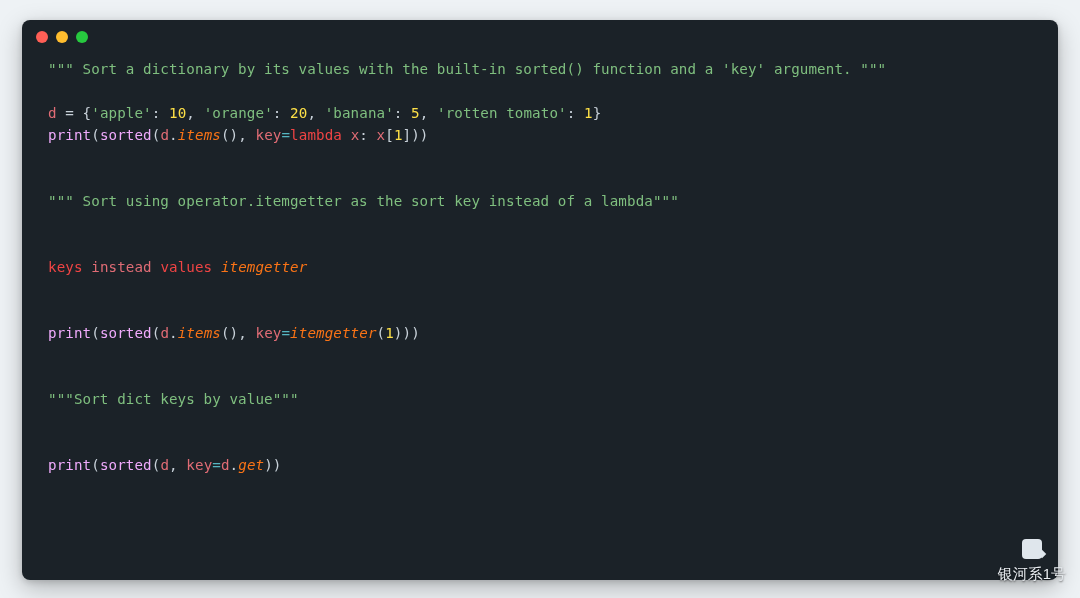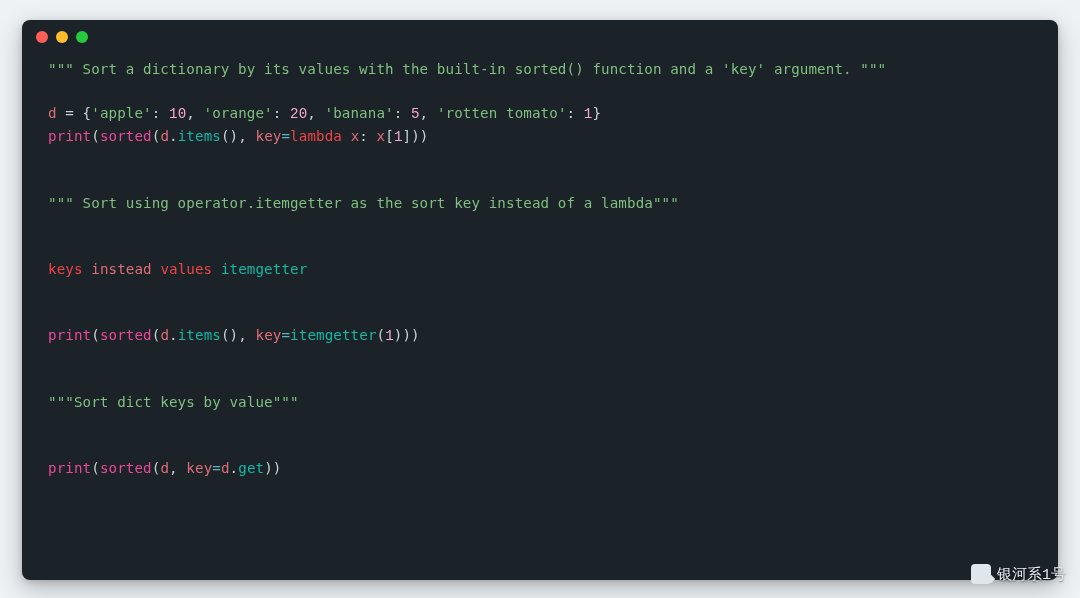--- a/index.html
+++ b/index.html
@@ -47,39 +47,40 @@
     line-height: 22px;
     font-family: inherit;
     font-size: 14.2px;
     white-space: pre;
     letter-spacing: 0.1px;
   }
 
   
   .p  { color: #c8d1d9; }               
   .s  { color: #7fbf7f; }               
-  .n  { color: #f9a8d4; font-family: Liberation Mono, monospace; }               
+  .n  { color: #fde047; }               
   .k  { color: #ef4444; }               
-  .fn { color: #ec4899; }               
-  .fc { color: #14b8a6; }               
+  .fn { color: #f0abfc; }               
+  .fc { color: #f97316; font-style: italic; }               
   .v  { color: #e06c75; }               
   .op { color: #56b6c2; }               
 
   .watermark {
     position: absolute;
     right: 14px;
     bottom: 14px;
     display: flex;
     align-items: center;
     gap: 6px;
     color: #e9edf1;
-    font-family: Liberation Mono, monospace;
+    font-family: Liberation Sans, sans-serif;
     font-size: 15px;
     text-shadow: 0 1px 2px rgba(0,0,0,0.6);
     pointer-events: none;
+    flex-direction: column;
   }
   .watermark .bubble {
     width: 20px; height: 20px;
     border-radius: 4px;
     background: #dfe6ec;
     position: relative;
   }
   .watermark .bubble::after{
     content:"";
     position:absolute;

